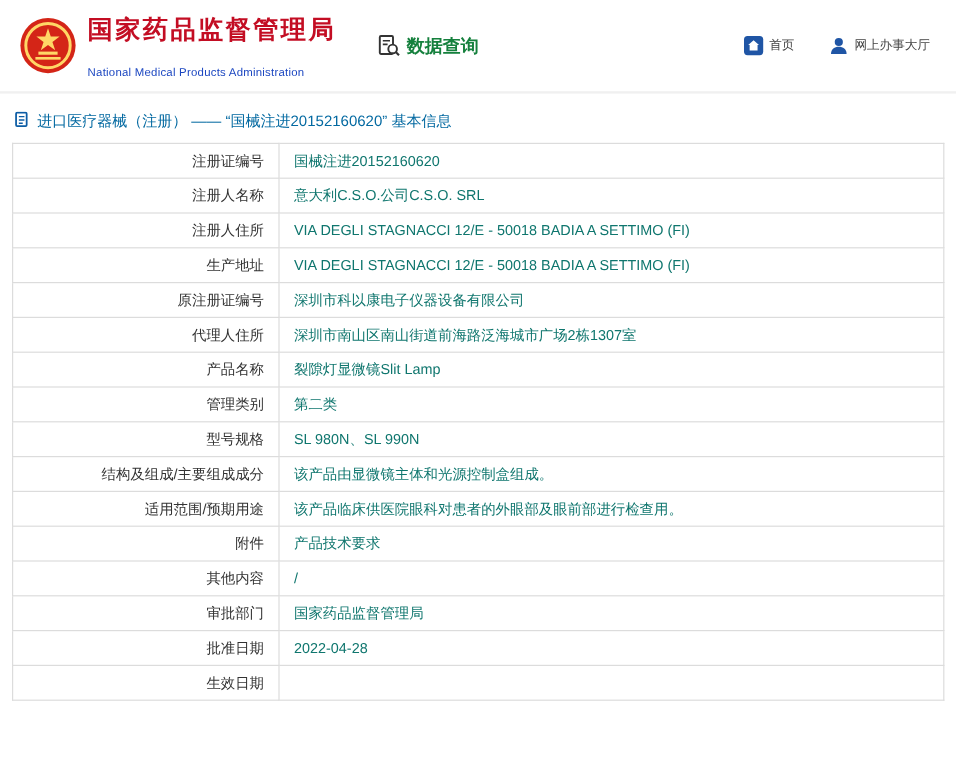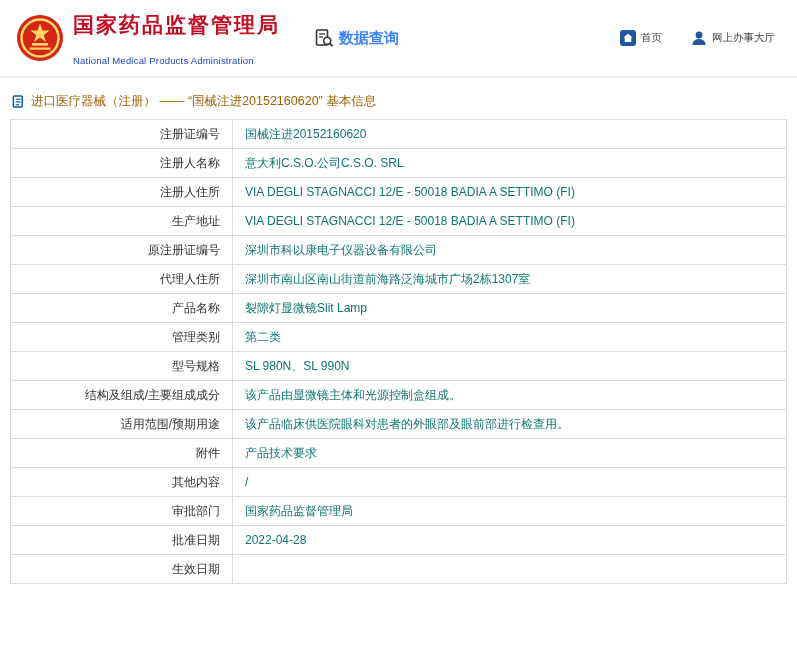--- a/index.html
+++ b/index.html
@@ -18,34 +18,34 @@
   .brand { display:flex; align-items:center; gap:9px; }
   .emblem { width:48px; height:48px; flex:0 0 auto; }
   .brand-text { display:flex; flex-direction:column; }
   .brand-cn {
     color:#c30d23; font-size:21px; font-weight:bold; letter-spacing:2px;
     font-family:"Liberation Serif","DejaVu Serif",serif;
   }
   .brand-en { color:#1b46c0; font-size:9.5px; margin-top:16px; letter-spacing:.2px; }
   .section-title {
     display:flex; align-items:flex-end; gap:5px;
-    margin-left:34px; font-size:15px; font-weight:bold; color:#3b82f6;
+    margin-left:34px; font-size:15px; font-weight:bold; color:#15803d;
   }
   .section-title svg { width:20px; height:20px; }
   .top-nav { margin-left:auto; display:flex; gap:28px; padding-right:6px; }
   .nav-item {
     display:flex; flex-direction:row; align-items:center; gap:4px;
     font-size:10.5px; color:#444; cursor:pointer;
   }
   .nav-item svg { width:18px; height:18px; }
   
   .page-title-bar {
-    display:flex; align-items:center; gap:6px;
+    display:flex; gap:6px;
     padding:15px 12px 9px 12px;
-    font-size:12.5px; color:#a16207;
+    font-size:12.5px; color:#0369a1;
   }
   .page-title-bar svg { width:13px; height:13px; flex:0 0 auto; }
   
   table.info {
     width:777px; margin:0 10px;
     border-collapse:collapse; table-layout:fixed;
   }
   table.info td {
     border:1px solid #dcdcdc;
     font-size:12px; line-height:1.5;

